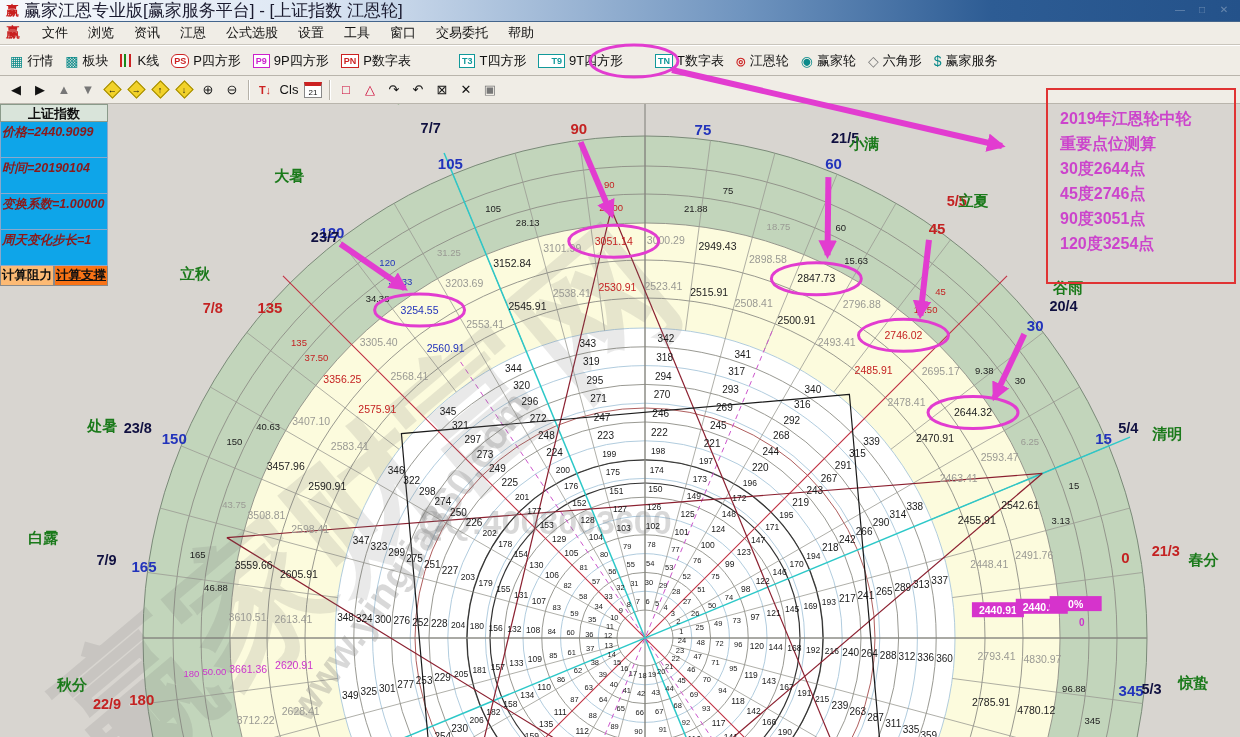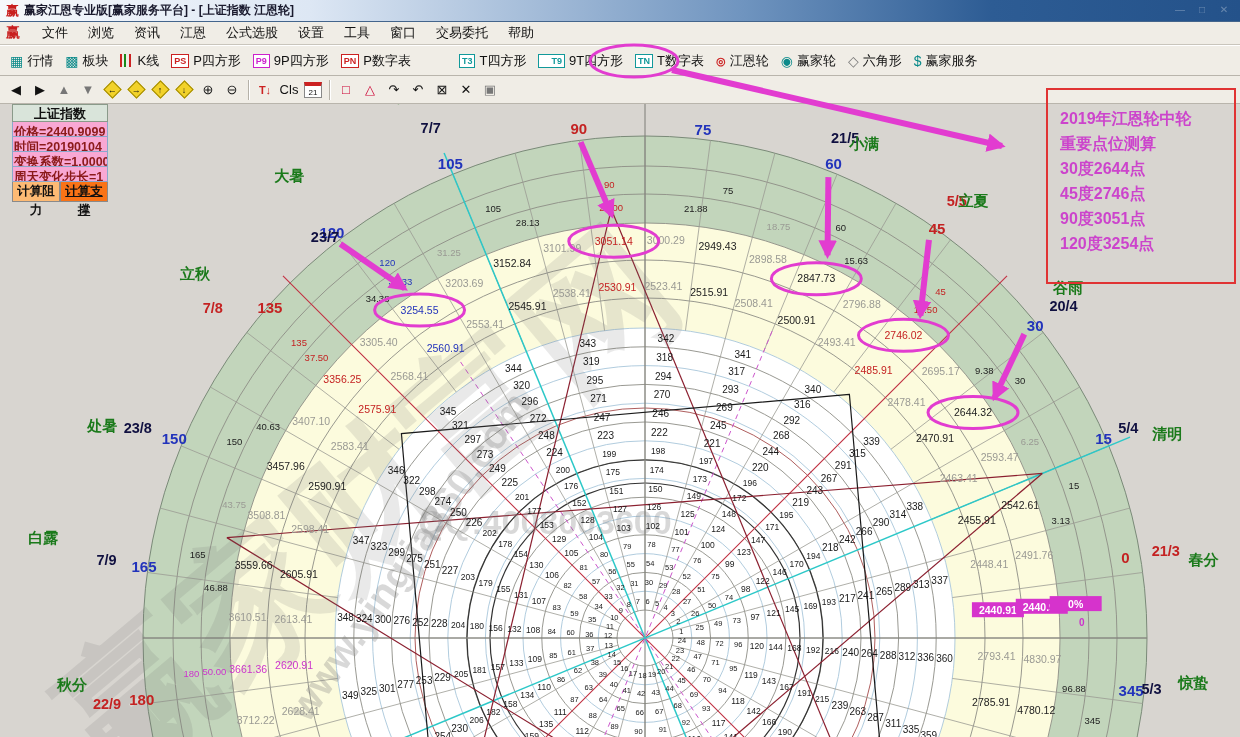--- a/index.html
+++ b/index.html
@@ -2,21 +2,21 @@
 <html><head>
 <meta charset="utf-8">
 <style>
   * { margin:0; padding:0; box-sizing:border-box; }
   html,body { width:1240px; height:737px; overflow:hidden; font-family:"Liberation Sans",sans-serif; background:#d8d5d0;}
   
   .titlebar { position:absolute; left:0; top:0; width:1240px; height:22px;
     background:linear-gradient(90deg,#f6f8fb 0%,#dde7f4 25%,#6f94bf 60%,#2d5c94 80%,#24528a 100%);
     display:flex; align-items:center; padding:0 6px; border-bottom:1px solid #44658c; }
   .titlebar .logo { color:#c81e1e; font-weight:bold; font-size:13px; margin-right:5px; }
-  .titlebar .title { font-size:12px; font-weight:bold; color:#1a1a2e; white-space:nowrap; }
+  .titlebar .title { font-size:17px; font-weight:normal; color:#1a1a2e; white-space:nowrap; }
   .win-btns { position:absolute; right:8px; top:3px; display:flex; gap:6px; opacity:.3; }
   .win-btns span { width:16px; height:14px; font-size:10px; color:#fff; text-align:center; line-height:14px; }
   .menubar { position:absolute; left:0; top:22px; width:1240px; height:23px; background:#f0ede6;
     border-bottom:1px solid #c9c5bc; display:flex; align-items:center; padding-left:6px; }
   .menubar .logo { color:#c81e1e; font-weight:bold; font-size:14px; margin-right:12px; }
   .menu-item { font-size:13px; color:#111; padding:0 10px; cursor:default; }
   .toolbar { position:absolute; left:0; width:1240px; background:#f0ede6; display:flex; align-items:center; }
   #toolbar1 { top:45px; height:31px; border-top:1px solid #fff; border-bottom:1px solid #b9b5ac; padding-left:4px; }
   #toolbar2 { top:76px; height:28px; border-bottom:1px solid #b9b5ac; padding-left:4px; }
   .tb-item { display:flex; align-items:center; gap:4px; font-size:13px; color:#111; padding:2px 6px; white-space:nowrap; }
@@ -29,24 +29,24 @@
   .tb2-sep { width:1px; height:20px; background:#b5b1a8; margin:0 4px; box-shadow:1px 0 0 #fff; }
   .diamond { width:13px; height:13px; background:#f2d22a; border:1px solid #a08a00; transform:rotate(45deg);
     display:flex; align-items:center; justify-content:center; }
   .diamond span { transform:rotate(-45deg); font-size:9px; color:#111; font-weight:bold; }
   .cal { width:18px; height:16px; border:1px solid #888; background:#fff; font-size:8px; text-align:center; line-height:13px; border-top:4px solid #c22; }
   .tred { color:#c22; font-weight:bold; font-size:11px; } .redshape { color:#c03; } .dim { color:#777; }
   
   #chart { position:absolute; left:0; top:104px; width:1240px; height:633px; background:#d8d5d0; }
   #wheel { position:absolute; left:0; top:0; }
   
-  .info-panel { position:absolute; left:0; top:104px; width:108px; z-index:20; font-weight:bold;padding-left:12px; }
+  .info-panel { position:absolute; left:0; top:104px; width:108px; z-index:20; font-weight:bold; }
   .ip-header { background:#d9e4da; border:1px solid #8a9a8a; color:#111; font-size:13px; text-align:center; height:18px; line-height:17px; }
-  .ip-row { background:#f9a8d4; border:1px solid #8aa8cc; border-top:none; color:#8b1a1a; font-size:12.5px;
-    height:15px; line-height:21px; padding-left:1px; white-space:nowrap; overflow:hidden; }
+  .ip-row { background:#0ea5e9; border:1px solid #8aa8cc; border-top:none; color:#8b1a1a; font-size:12.5px;
+    height:36px; line-height:21px; padding-left:1px; white-space:nowrap; overflow:hidden;font-style:italic; }
   .ip-btns { display:flex; }
   .ip-btn { flex:1; font-size:12.5px; height:20px; line-height:19px; text-align:center; border:1px solid #8a8a8a; border-top:none; color:#111; }
   .ip-btn.b1 { background:#fdba74; } .ip-btn.b2 { background:#f97316;text-decoration:underline; }
   
   .anno-box { position:absolute; left:1046px; top:88px; width:190px; height:196px; border:2px solid #e03333; z-index:30; padding-top:16px; }
   .anno-line { color:#cc44cc; font-size:16px; font-weight:bold; line-height:25px; padding-left:12px; white-space:nowrap; }
   #overlay { position:absolute; left:0; top:0; width:1240px; height:737px; z-index:40; pointer-events:none; }
 </style>
 </head>
 <body>
@@ -84,41 +84,41 @@
     </div>
     <div class="tb-item">
       <span class="tb-icon icon-blocks">▩</span>
       <span>板块</span>
     </div>
     <div class="tb-item">
       <span class="tb-icon icon-candles"></span>
       <span>K线</span>
     </div>
     <div class="tb-item">
-      <span class="badge" style="color: rgb(204, 34, 34); border-color: rgb(204, 34, 34);">PS</span>
+      <span class="badge" style="color: rgb(204, 34, 34); border-color: rgb(204, 34, 34); border-radius: 6px;">PS</span>
       <span>P四方形</span>
     </div>
     <div class="tb-item">
       <span class="badge" style="color: rgb(204, 34, 204); border-color: rgb(204, 34, 204);">P9</span>
       <span>9P四方形</span>
     </div>
     <div class="tb-item">
       <span class="badge" style="color: rgb(204, 34, 34); border-color: rgb(204, 34, 34);">PN</span>
       <span>P数字表</span>
     </div>
     <div class="tb-item">
       <span class="badge" style="color: rgb(17, 153, 154); border-color: rgb(17, 153, 154); margin-left: 36px;">T3</span>
       <span>T四方形</span>
     </div>
     <div class="tb-item">
       <span class="badge" style="color: rgb(17, 153, 154); border-color: rgb(17, 153, 154); padding-left: 12px;">T9</span>
       <span>9T四方形</span>
     </div>
     <div class="tb-item">
-      <span class="badge" style="color: rgb(17, 153, 154); border-color: rgb(17, 153, 154);">TN</span>
+      <span class="badge" style="color: rgb(17, 153, 154); border-color: rgb(17, 153, 154); margin-left: 20px;">TN</span>
       <span>T数字表</span>
     </div>
     <div class="tb-item">
       <span class="tb-icon tred">◎</span>
       <span>江恩轮</span>
     </div>
     <div class="tb-item">
       <span class="tb-icon icon-grid">◉</span>
       <span>赢家轮</span>
     </div>

